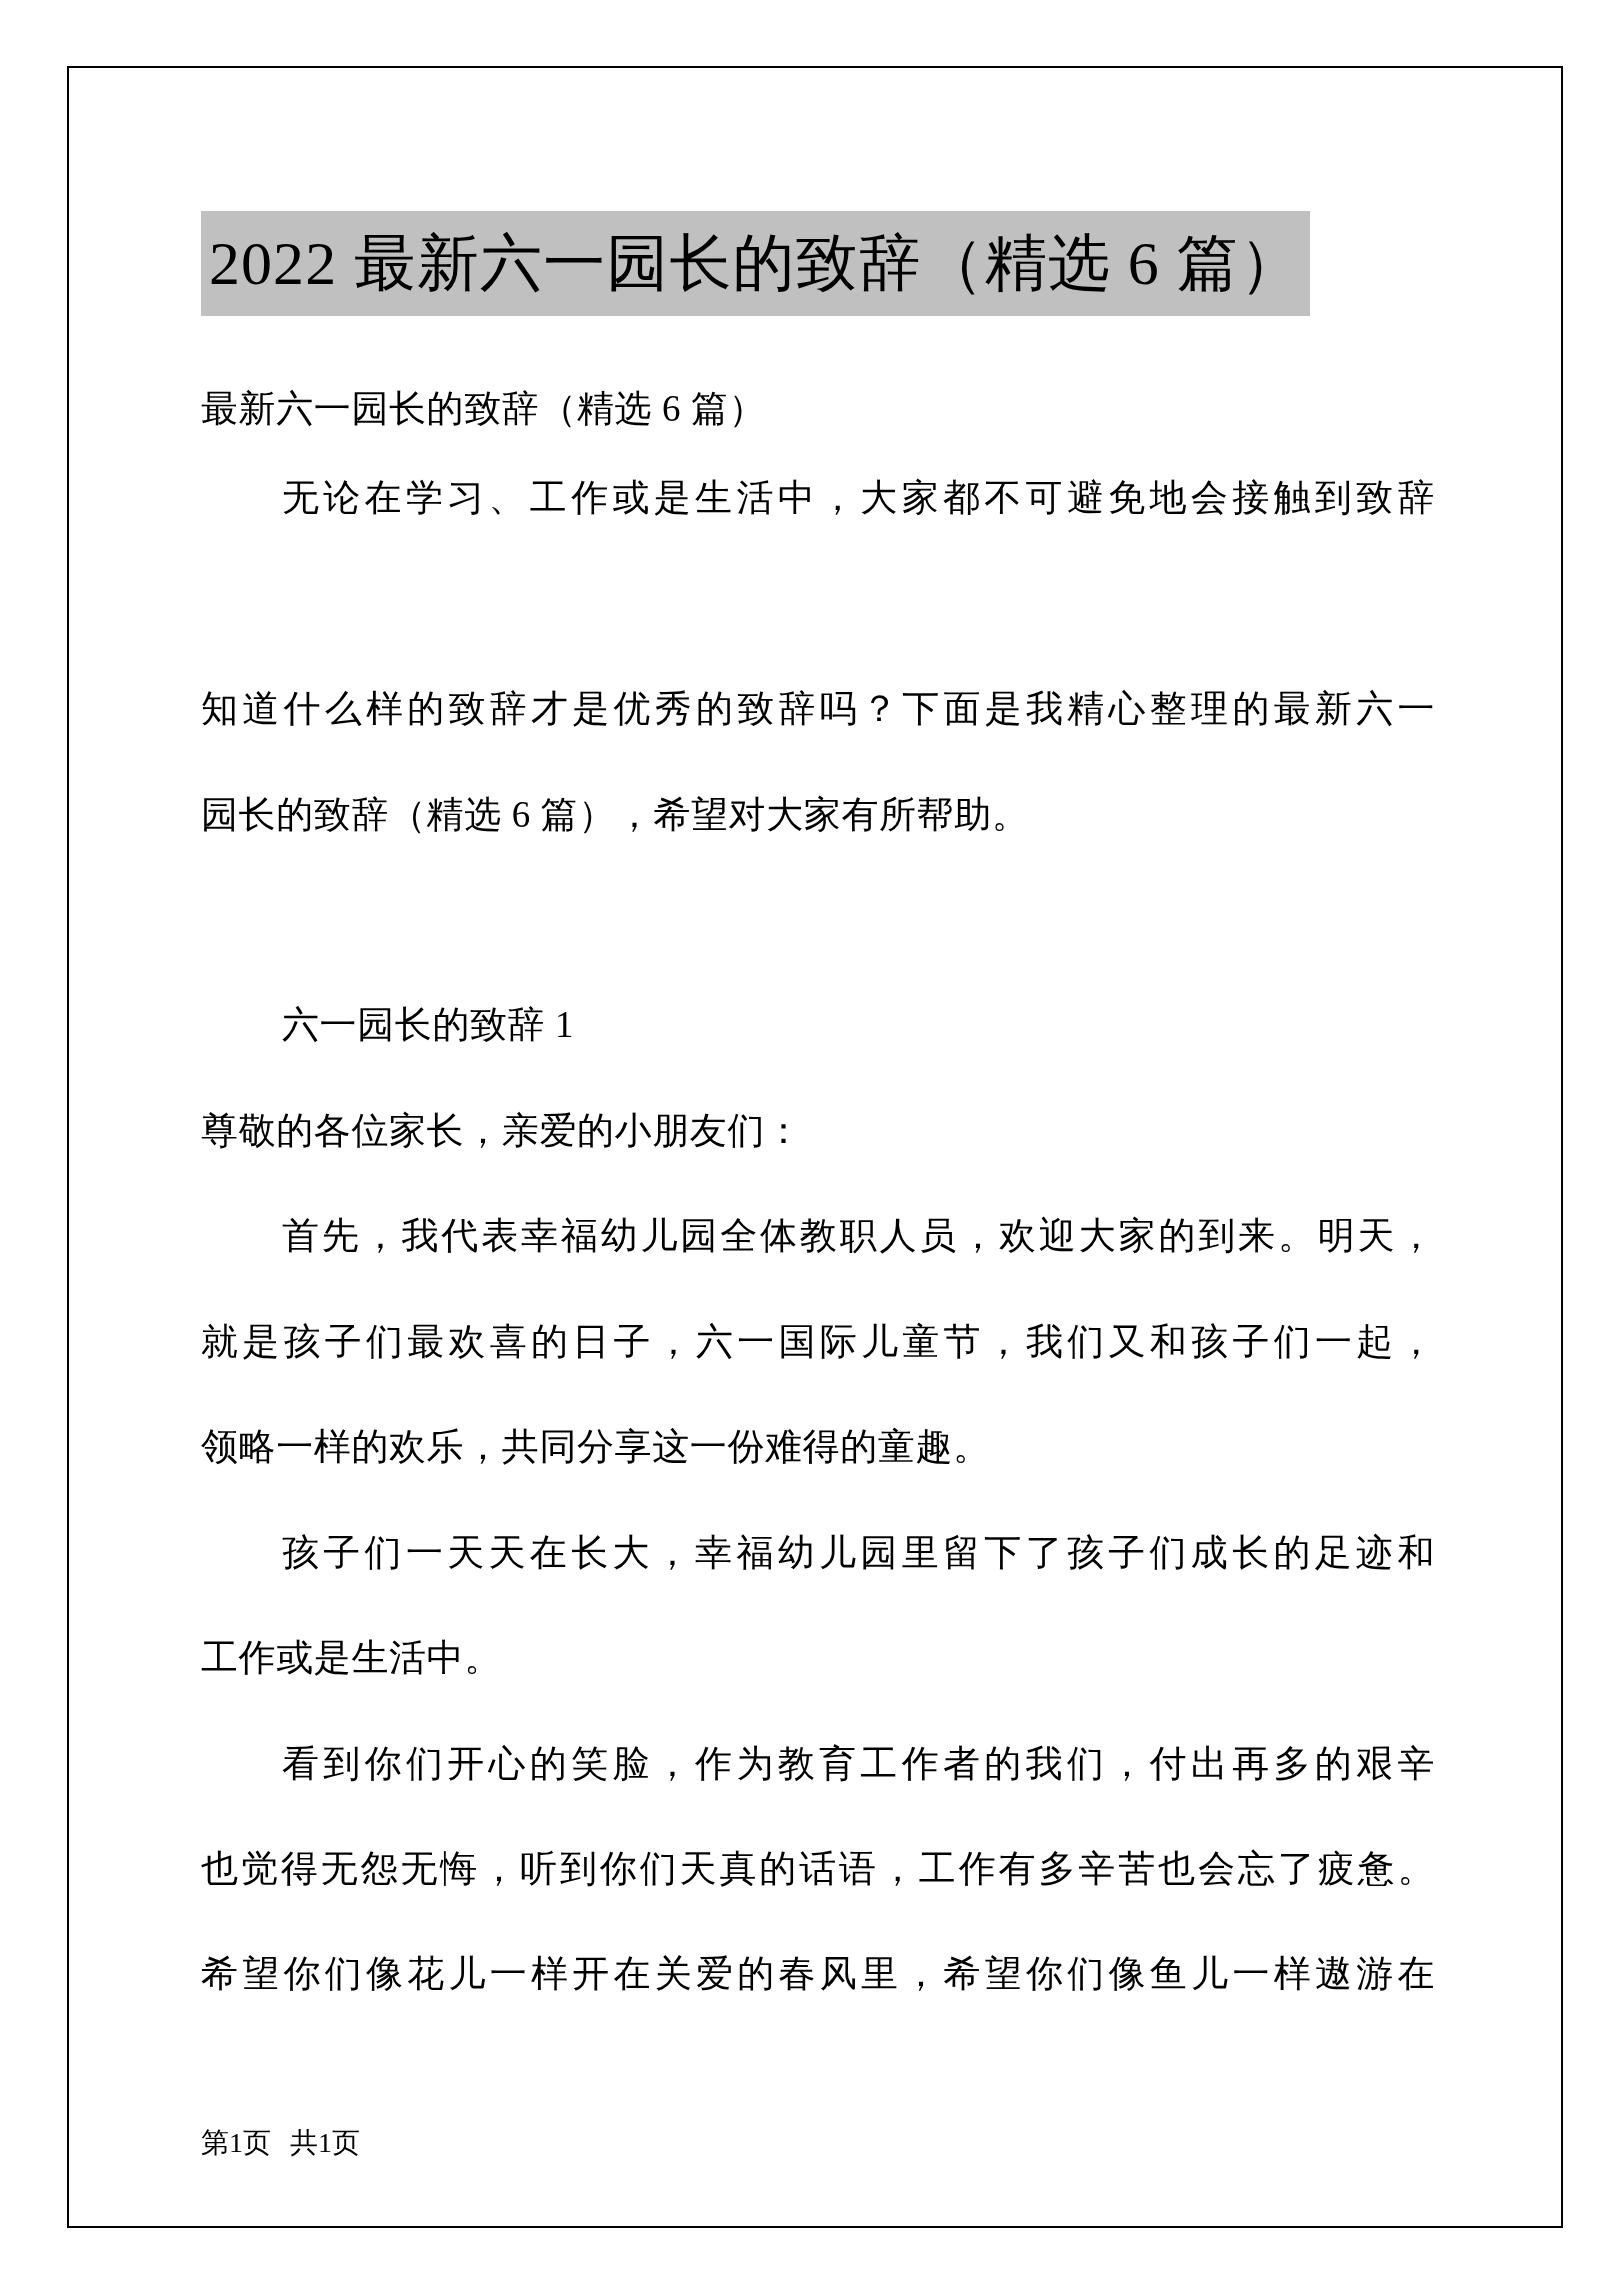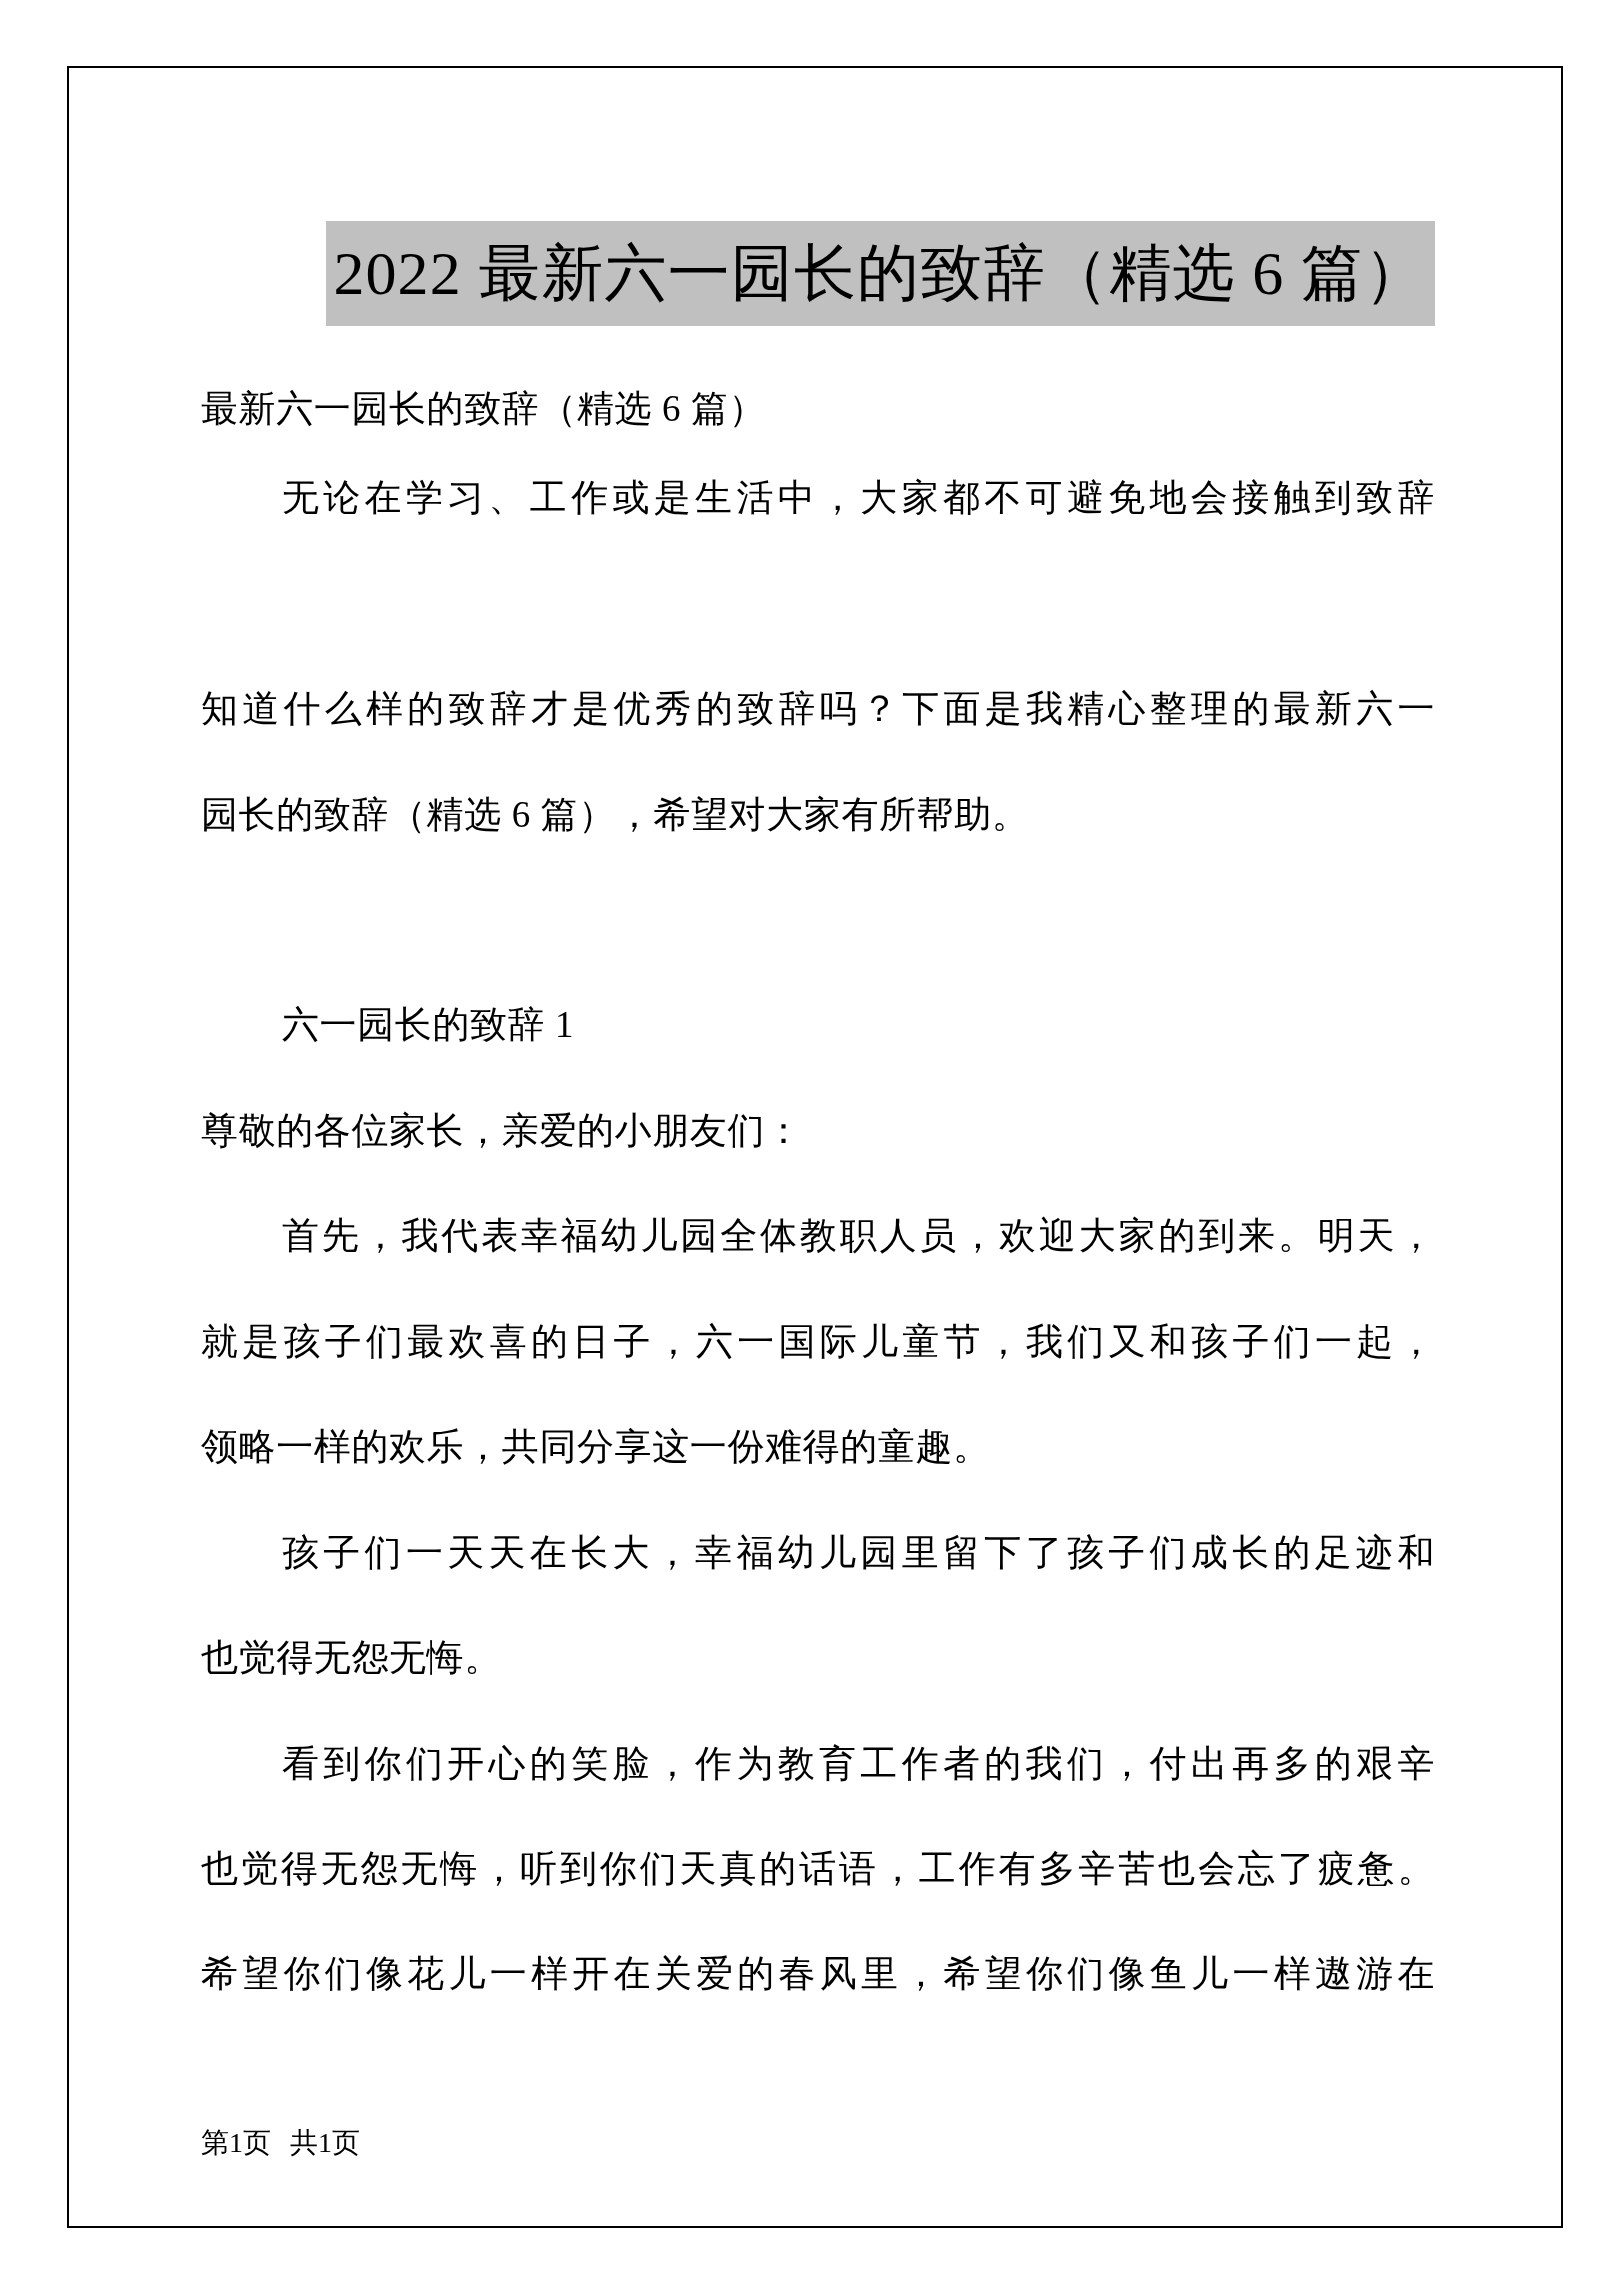--- a/index.html
+++ b/index.html
@@ -21,24 +21,24 @@
     left: 67px;
     top: 66px;
     width: 1496px;
     height: 2162px;
     border: 2.2px solid #000000;
     box-sizing: border-box;
   }
   .title-row {
     position: absolute;
     left: 201px;
-    top: 221px;
+    top: 211px;
     width: 1234px;
     height: 105px;
-    text-align: right;
+    text-align: left;
     white-space: nowrap;
   }
   .title-hl {
     display: inline-block;
     background: #c0c0c0;
     font-size: 62px;
     line-height: 105px;
     padding: 0 7.9px;
     letter-spacing: 1.1px;
   }
@@ -84,21 +84,21 @@
   <div class="line" style="top:356px">最新六一园长的致辞（精选 6 篇）</div>
   <div class="line just ind" style="top:445px">无论在学习、工作或是生活中，大家都不可避免地会接触到致辞</div>
   <div class="line just" style="top:656px">知道什么样的致辞才是优秀的致辞吗？下面是我精心整理的最新六一</div>
   <div class="line" style="top:762px">园长的致辞（精选 6 篇），希望对大家有所帮助。</div>
   <div class="line ind" style="top:972px">六一园长的致辞 1</div>
   <div class="line just ind" style="top:1183px">首先，我代表幸福幼儿园全体教职人员，欢迎大家的到来。明天，</div>
   <div class="line" style="top:1078px">尊敬的各位家长，亲爱的小朋友们：</div>
   <div class="line just" style="top:1289px">就是孩子们最欢喜的日子，六一国际儿童节，我们又和孩子们一起，</div>
   <div class="line" style="top:1394px">领略一样的欢乐，共同分享这一份难得的童趣。</div>
   <div class="line just ind" style="top:1500px">孩子们一天天在长大，幸福幼儿园里留下了孩子们成长的足迹和</div>
-  <div class="line" style="top:1605px">也觉得无怨无悔。</div>
+  <div class="line" style="top:1605px">工作或是生活中。</div>
   <div class="line just ind" style="top:1711px">看到你们开心的笑脸，作为教育工作者的我们，付出再多的艰辛</div>
   <div class="line just" style="top:1816px">也觉得无怨无悔，听到你们天真的话语，工作有多辛苦也会忘了疲惫。</div>
   <div class="line just" style="top:1921px">希望你们像花儿一样开在关爱的春风里，希望你们像鱼儿一样遨游在</div>
 
   <div class="footer">
     <span>第1页</span><span class="gap"></span><span>共1页</span>
   </div>
 
 </div>
 

